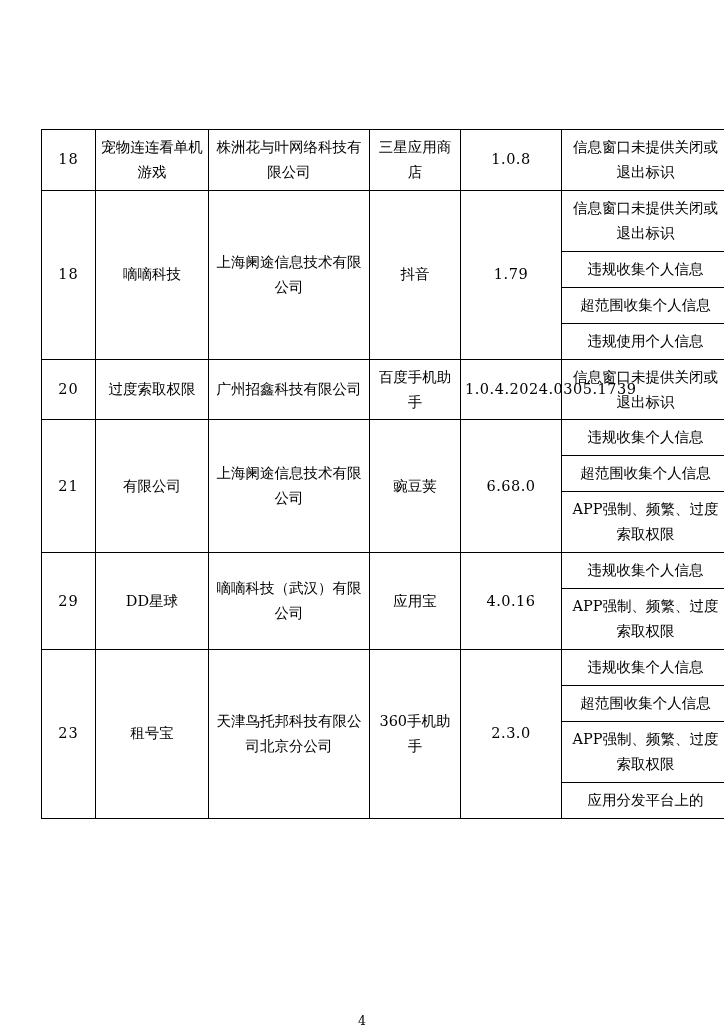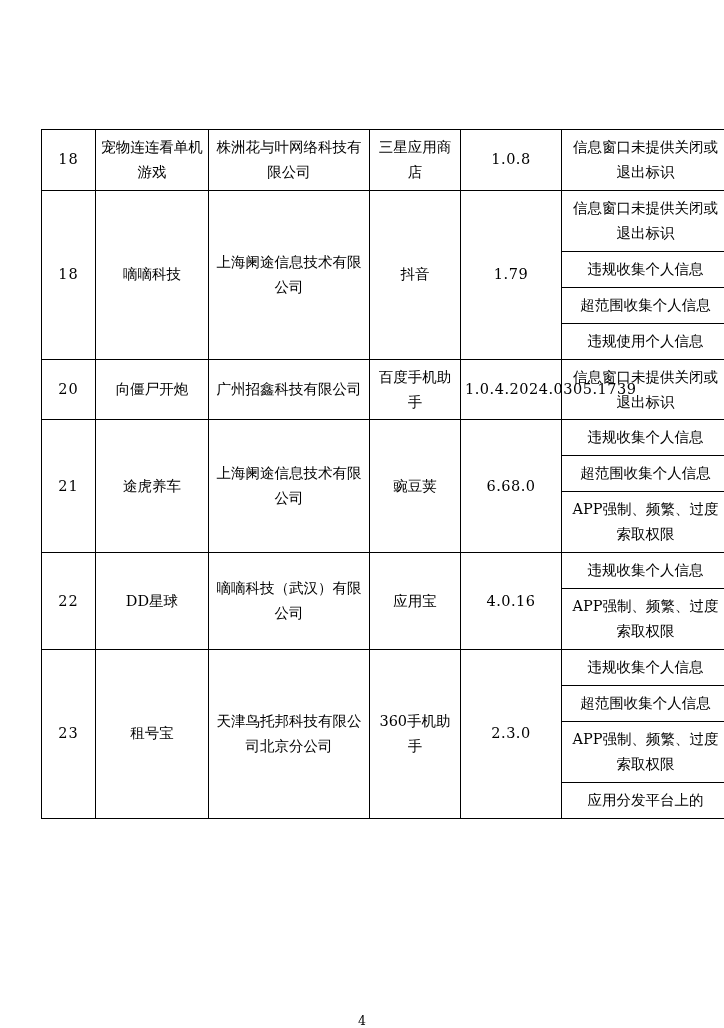--- a/index.html
+++ b/index.html
@@ -112,48 +112,48 @@
               <div class="issue">信息窗口未提供关闭或退出标识</div>
               <div class="issue">违规收集个人信息</div>
               <div class="issue">超范围收集个人信息</div>
               <div class="issue">违规使用个人信息</div>
             </div>
           </td>
         </tr>
 
         <tr>
           <td class="c-index">20</td>
-          <td class="c-app">向僵尸开炮</td>
+          <td class="c-app">过度索取权限</td>
           <td class="c-co">广州招鑫科技有限公司</td>
           <td class="c-store">百度手机助手</td>
           <td class="c-ver nowrap-ver">1.0.4.2024.0305.1739</td>
           <td class="c-issue">
             <div class="issue-list no-divider">
               <div class="issue">信息窗口未提供关闭或退出标识</div>
             </div>
           </td>
         </tr>
 
         <tr>
           <td class="c-index">21</td>
-          <td class="c-app">途虎养车</td>
+          <td class="c-app">有限公司</td>
           <td class="c-co">上海阑途信息技术有限公司</td>
           <td class="c-store">豌豆荚</td>
           <td class="c-ver">6.68.0</td>
           <td class="c-issue">
             <div class="issue-list">
               <div class="issue">违规收集个人信息</div>
               <div class="issue">超范围收集个人信息</div>
               <div class="issue">APP强制、频繁、过度索取权限</div>
             </div>
           </td>
         </tr>
 
         <tr>
-          <td class="c-index">22</td>
+          <td class="c-index">29</td>
           <td class="c-app">DD星球</td>
           <td class="c-co">嘀嘀科技（武汉）有限公司</td>
           <td class="c-store">应用宝</td>
           <td class="c-ver">4.0.16</td>
           <td class="c-issue">
             <div class="issue-list">
               <div class="issue">违规收集个人信息</div>
               <div class="issue">APP强制、频繁、过度索取权限</div>
             </div>
           </td>

